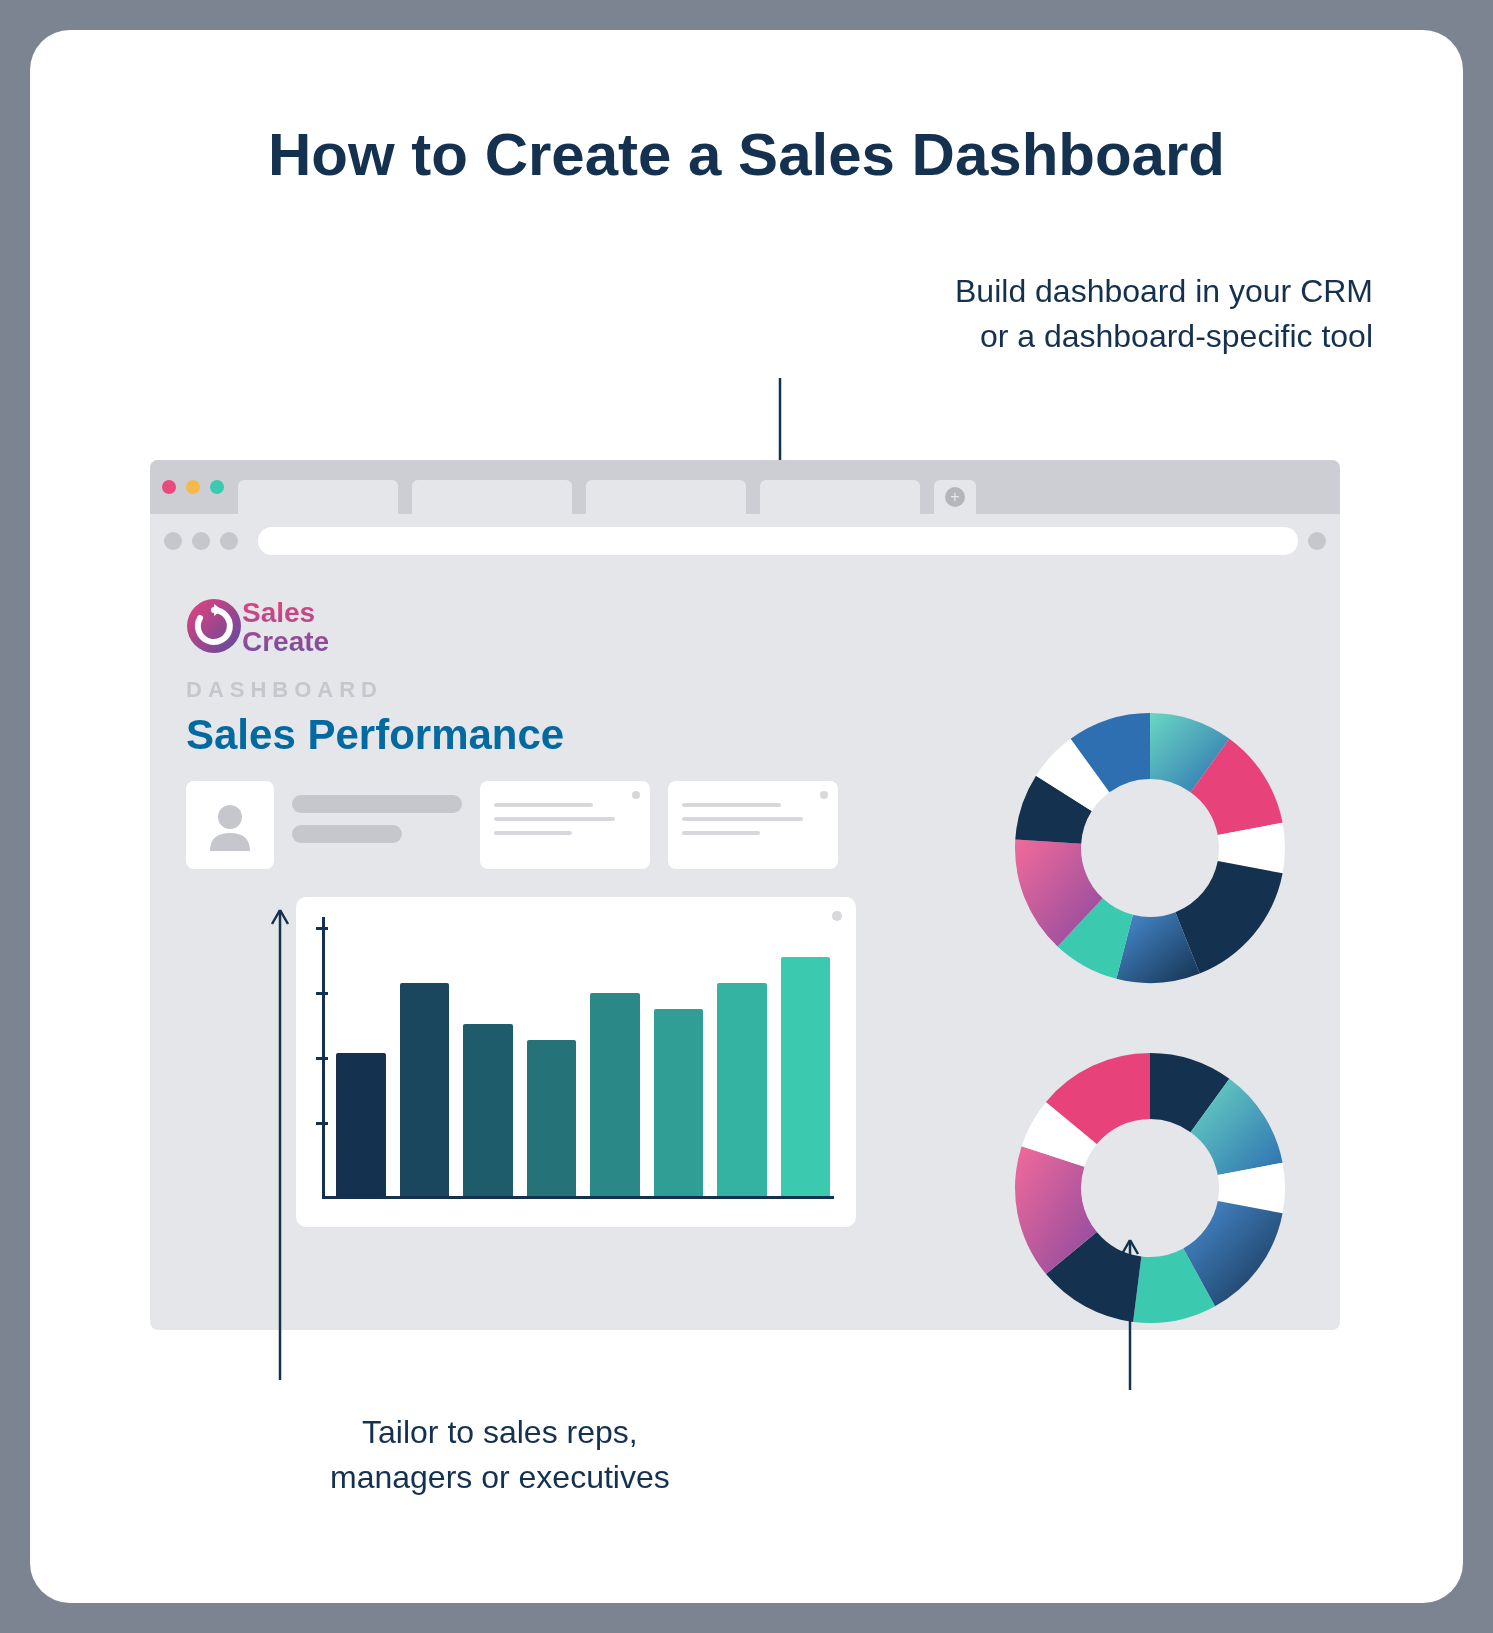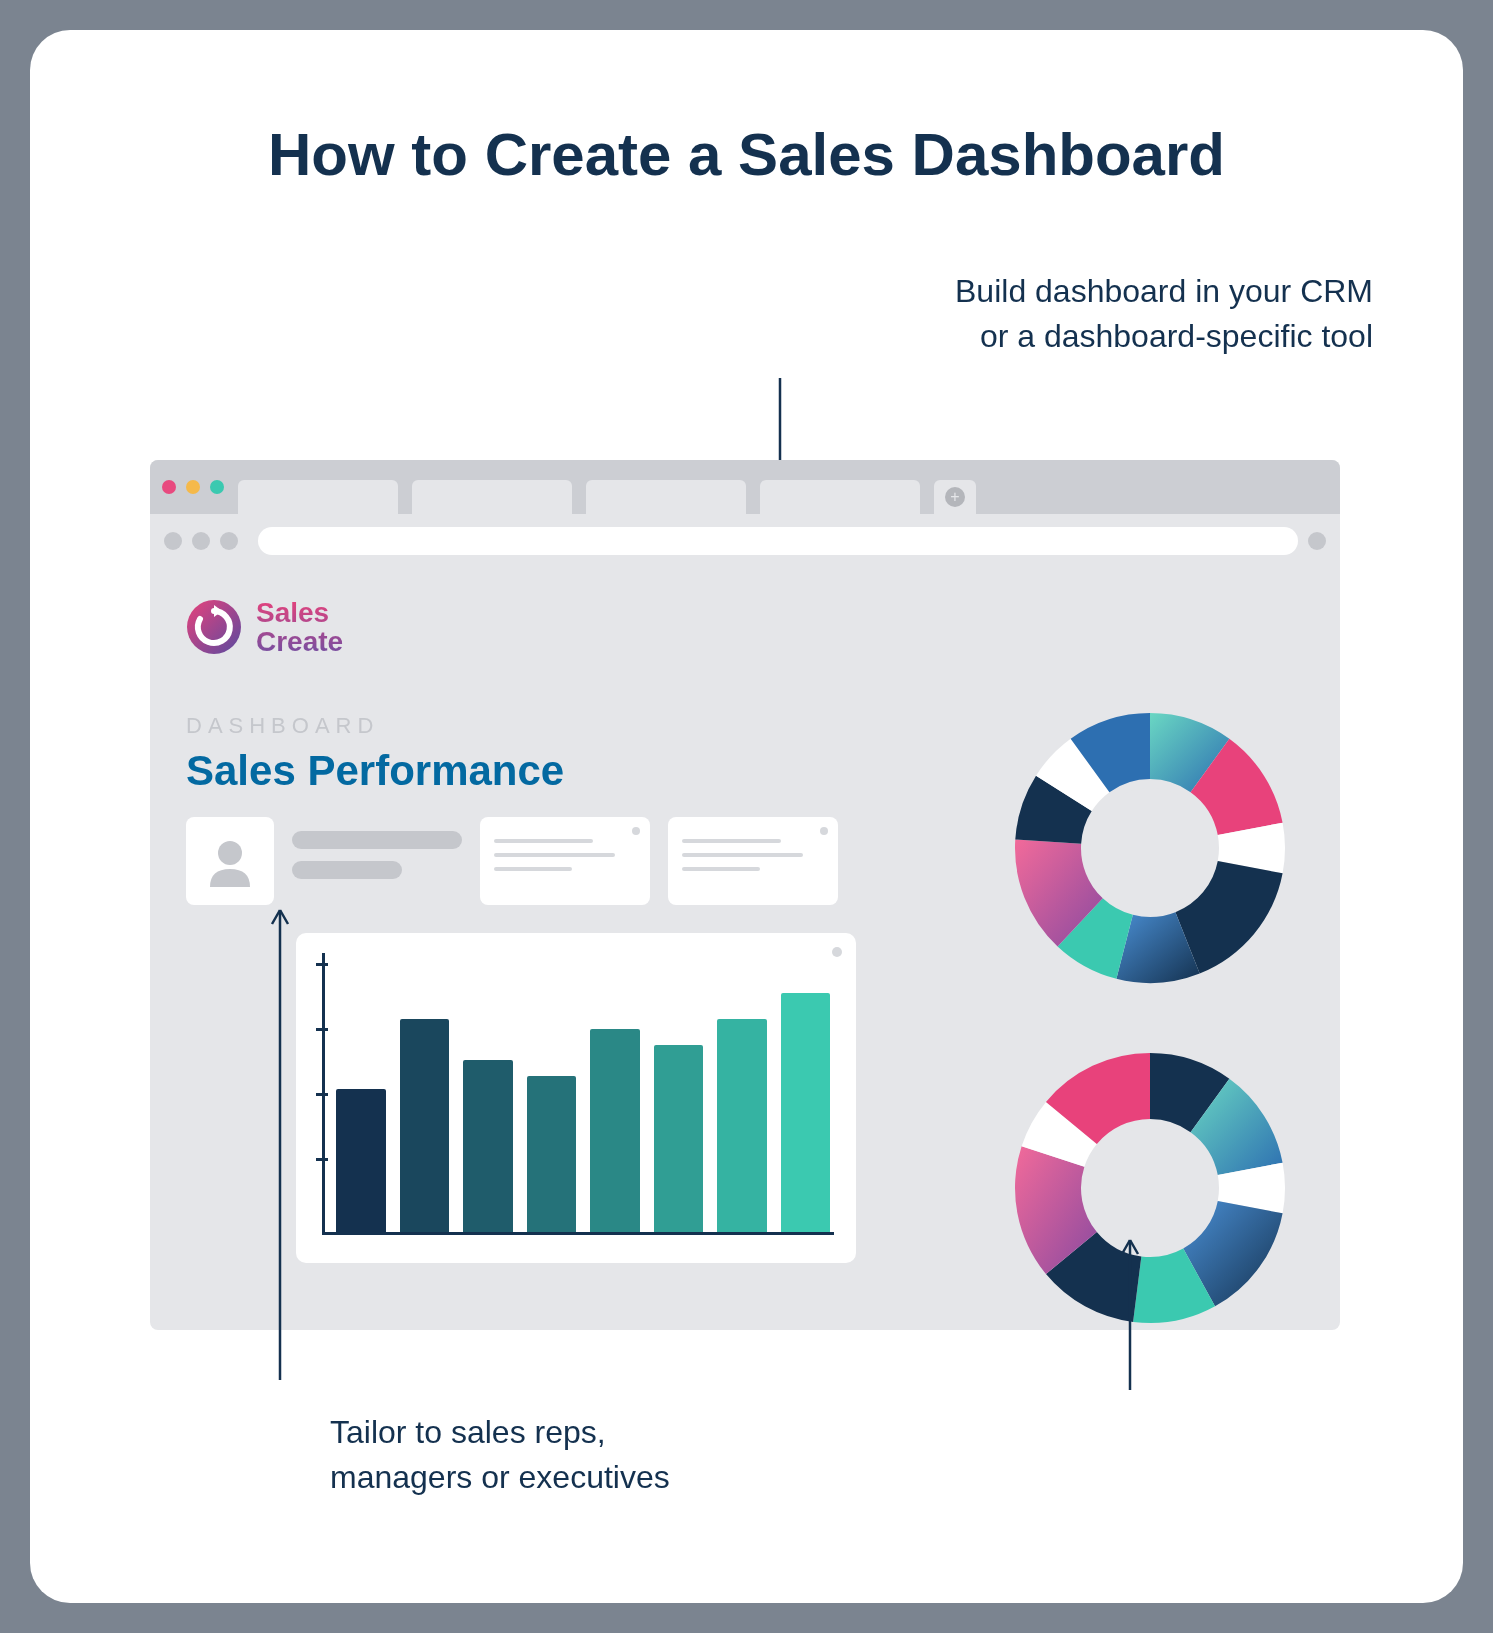--- a/index.html
+++ b/index.html
@@ -93,37 +93,35 @@
     border-radius: 14px;
     margin-left: 10px;
   }
   .menu3 { width: 18px; height: 18px; border-radius:50%; background:#c5c7cc; }
   .page {
     position: relative;
     padding: 30px 36px;
   }
   .brand {
     display: flex;
-    align-items: center;
-    gap: 14px;
   }
   .brand-name {
     font-size: 28px;
     font-weight: 700;
     background: linear-gradient(180deg,#e8427b 0%, #6e4fa3 100%);
     -webkit-background-clip: text;
     background-clip: text;
     color: transparent;
     line-height: 1.05;
   }
   .label {
-    margin-top: 56px;
+    margin-top: 20px;
     color: #c5c7cc;
     font-size: 22px;
-    font-weight: 400;
+    font-weight: 700;
     letter-spacing: 6px;
   }
   .h2 {
     color: #0369a1;
     font-size: 42px;
     font-weight: 700;
     margin-top: 8px;
   }
   .row {
     display: flex;
@@ -165,21 +163,21 @@
     width:300px; height:300px;
   }
   .donut1 { top: 130px; right: 40px; }
   .donut2 { top: 470px; right: 40px; }
   
   .callout {
     position:absolute;
     color:#14314f;
     font-size:32px;
     line-height:1.4;
-    text-align:left;
+    text-align:center;
   }
   .callout.center{text-align:center;}
   svg.pointer { position:absolute; overflow:visible; }
 </style>
 </head>
 <body>
 
 <div class="card">
 
   <h1 class="title">How to Create a Sales Dashboard</h1>

